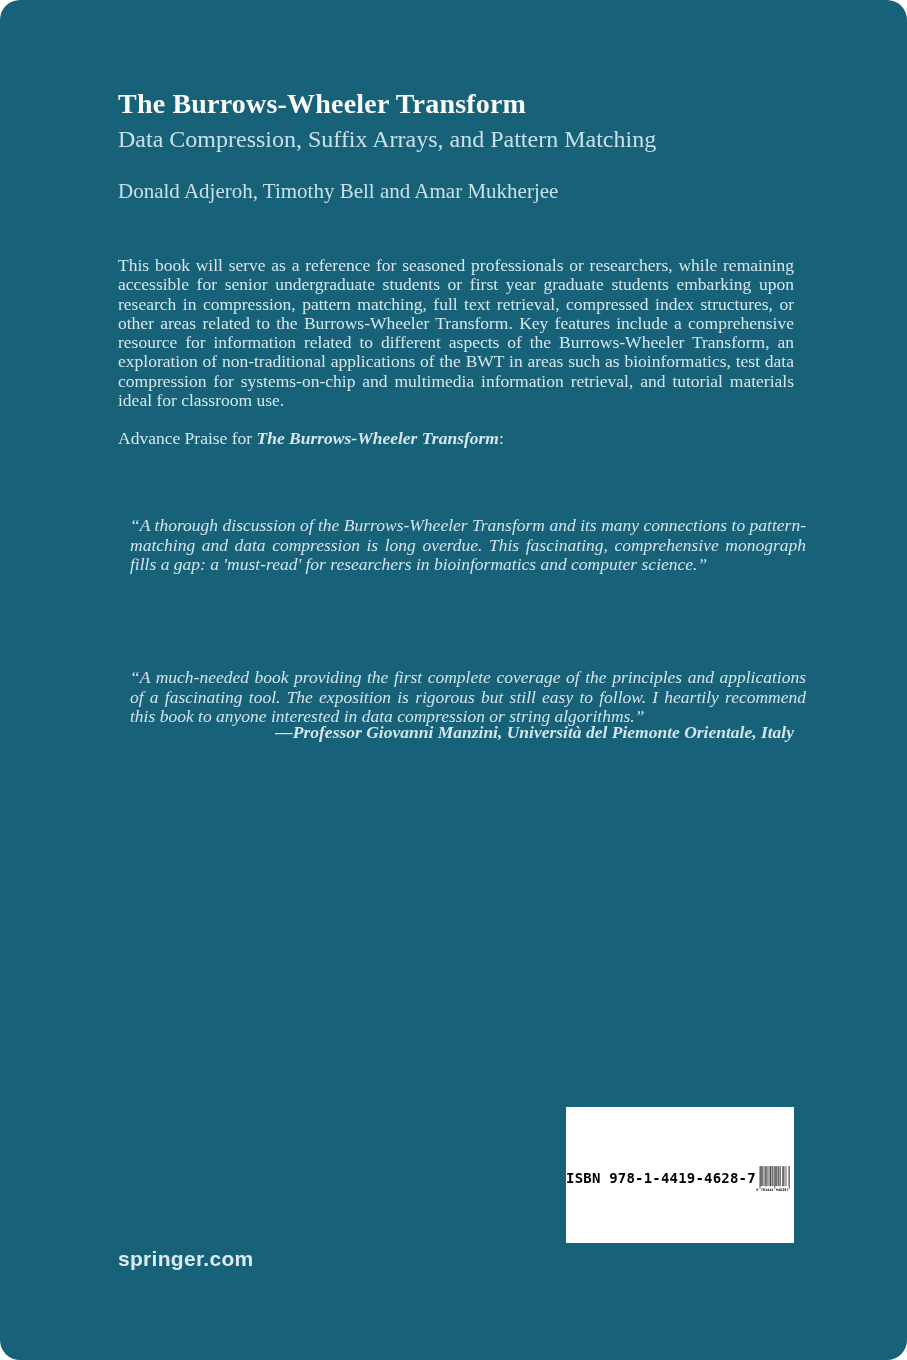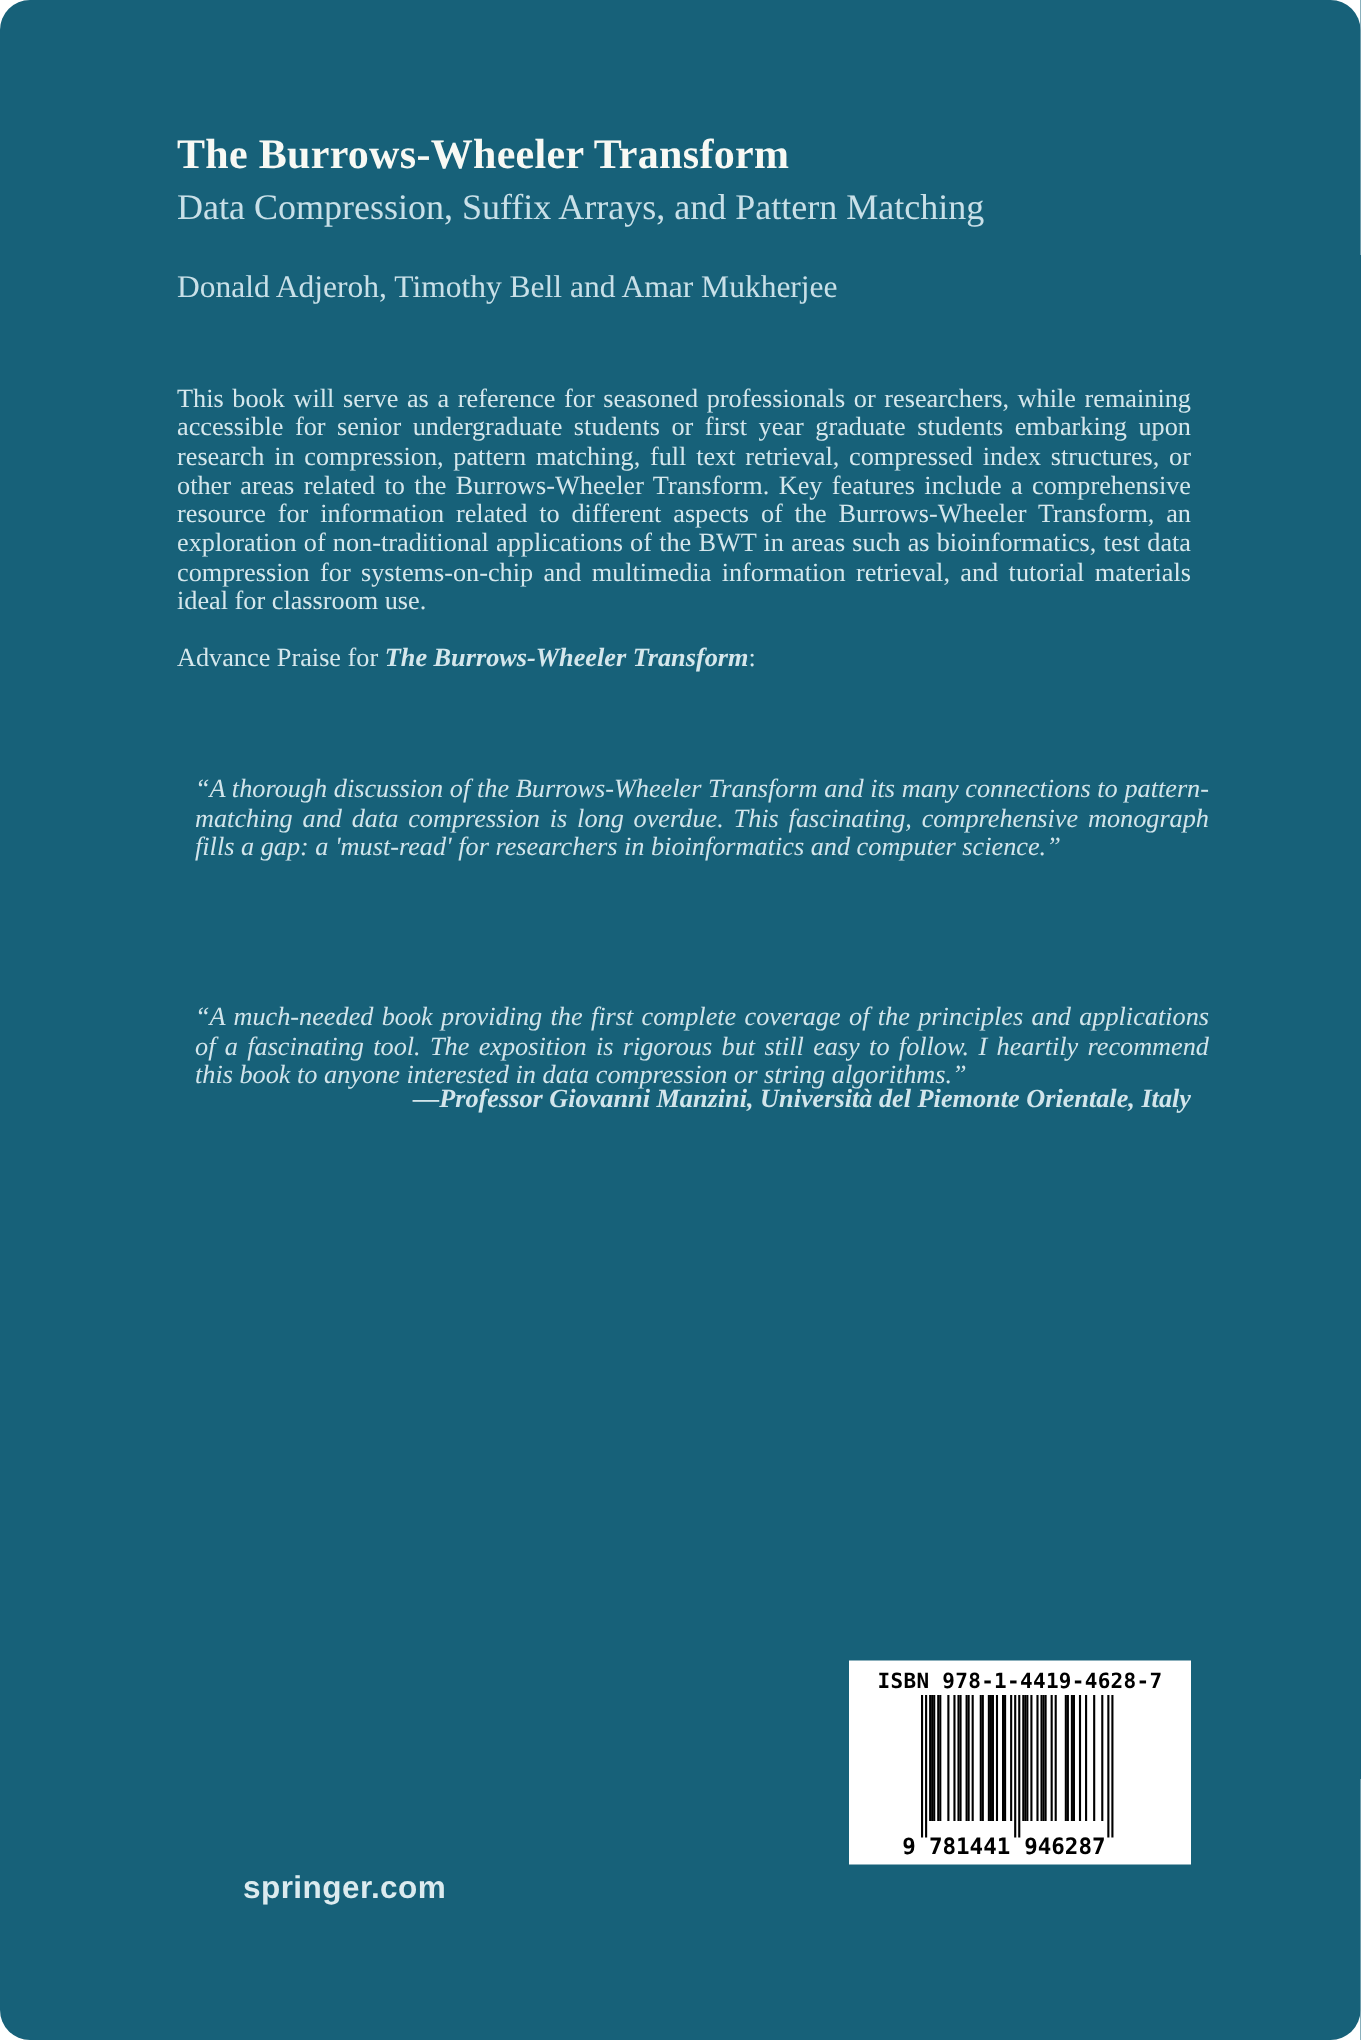--- a/index.html
+++ b/index.html
@@ -57,41 +57,40 @@
     font-style:italic;font-weight:bold;
     text-align:right;
     color:#d2e5eb;
   }
   .attribution-1{top:568px;}
   .attribution-2{top:722px;}
   .barcode-box{
     position:absolute;left:566px;top:1107px;
     width:228px;height:136px;
     background:#ffffff;
-    display:flex;flex-direction:column;align-items:center;
+    display:flex;flex-direction:row;align-items:center;
     box-sizing:border-box;padding-top:6px;
   }
   .isbn-label{
     font-family:"DejaVu Sans Mono", monospace;
     font-size:14px;font-weight:bold;letter-spacing:.2px;
     color:#000;
     white-space:nowrap;
   }
   .barcode-svg{display:block;margin-top:1px;}
   .barcode-svg rect{fill:#000;}
   .barcode-svg text{
     font-family:"DejaVu Sans Mono", monospace;
     font-size:15px;font-weight:bold;fill:#000;
   }
   .publisher{
     position:absolute;left:118px;top:1247px;
     font-family:"Liberation Sans", sans-serif;
     font-size:21px;font-weight:bold;letter-spacing:.3px;
     color:#dcebef;
-    margin-left:44px;
   }
 </style>
 </head>
 <body>
 
 <div class="cover">
 
   <h1 class="title">The Burrows-Wheeler Transform</h1>
 
   <h2 class="subtitle">Data Compression, Suffix Arrays, and Pattern Matching</h2>

